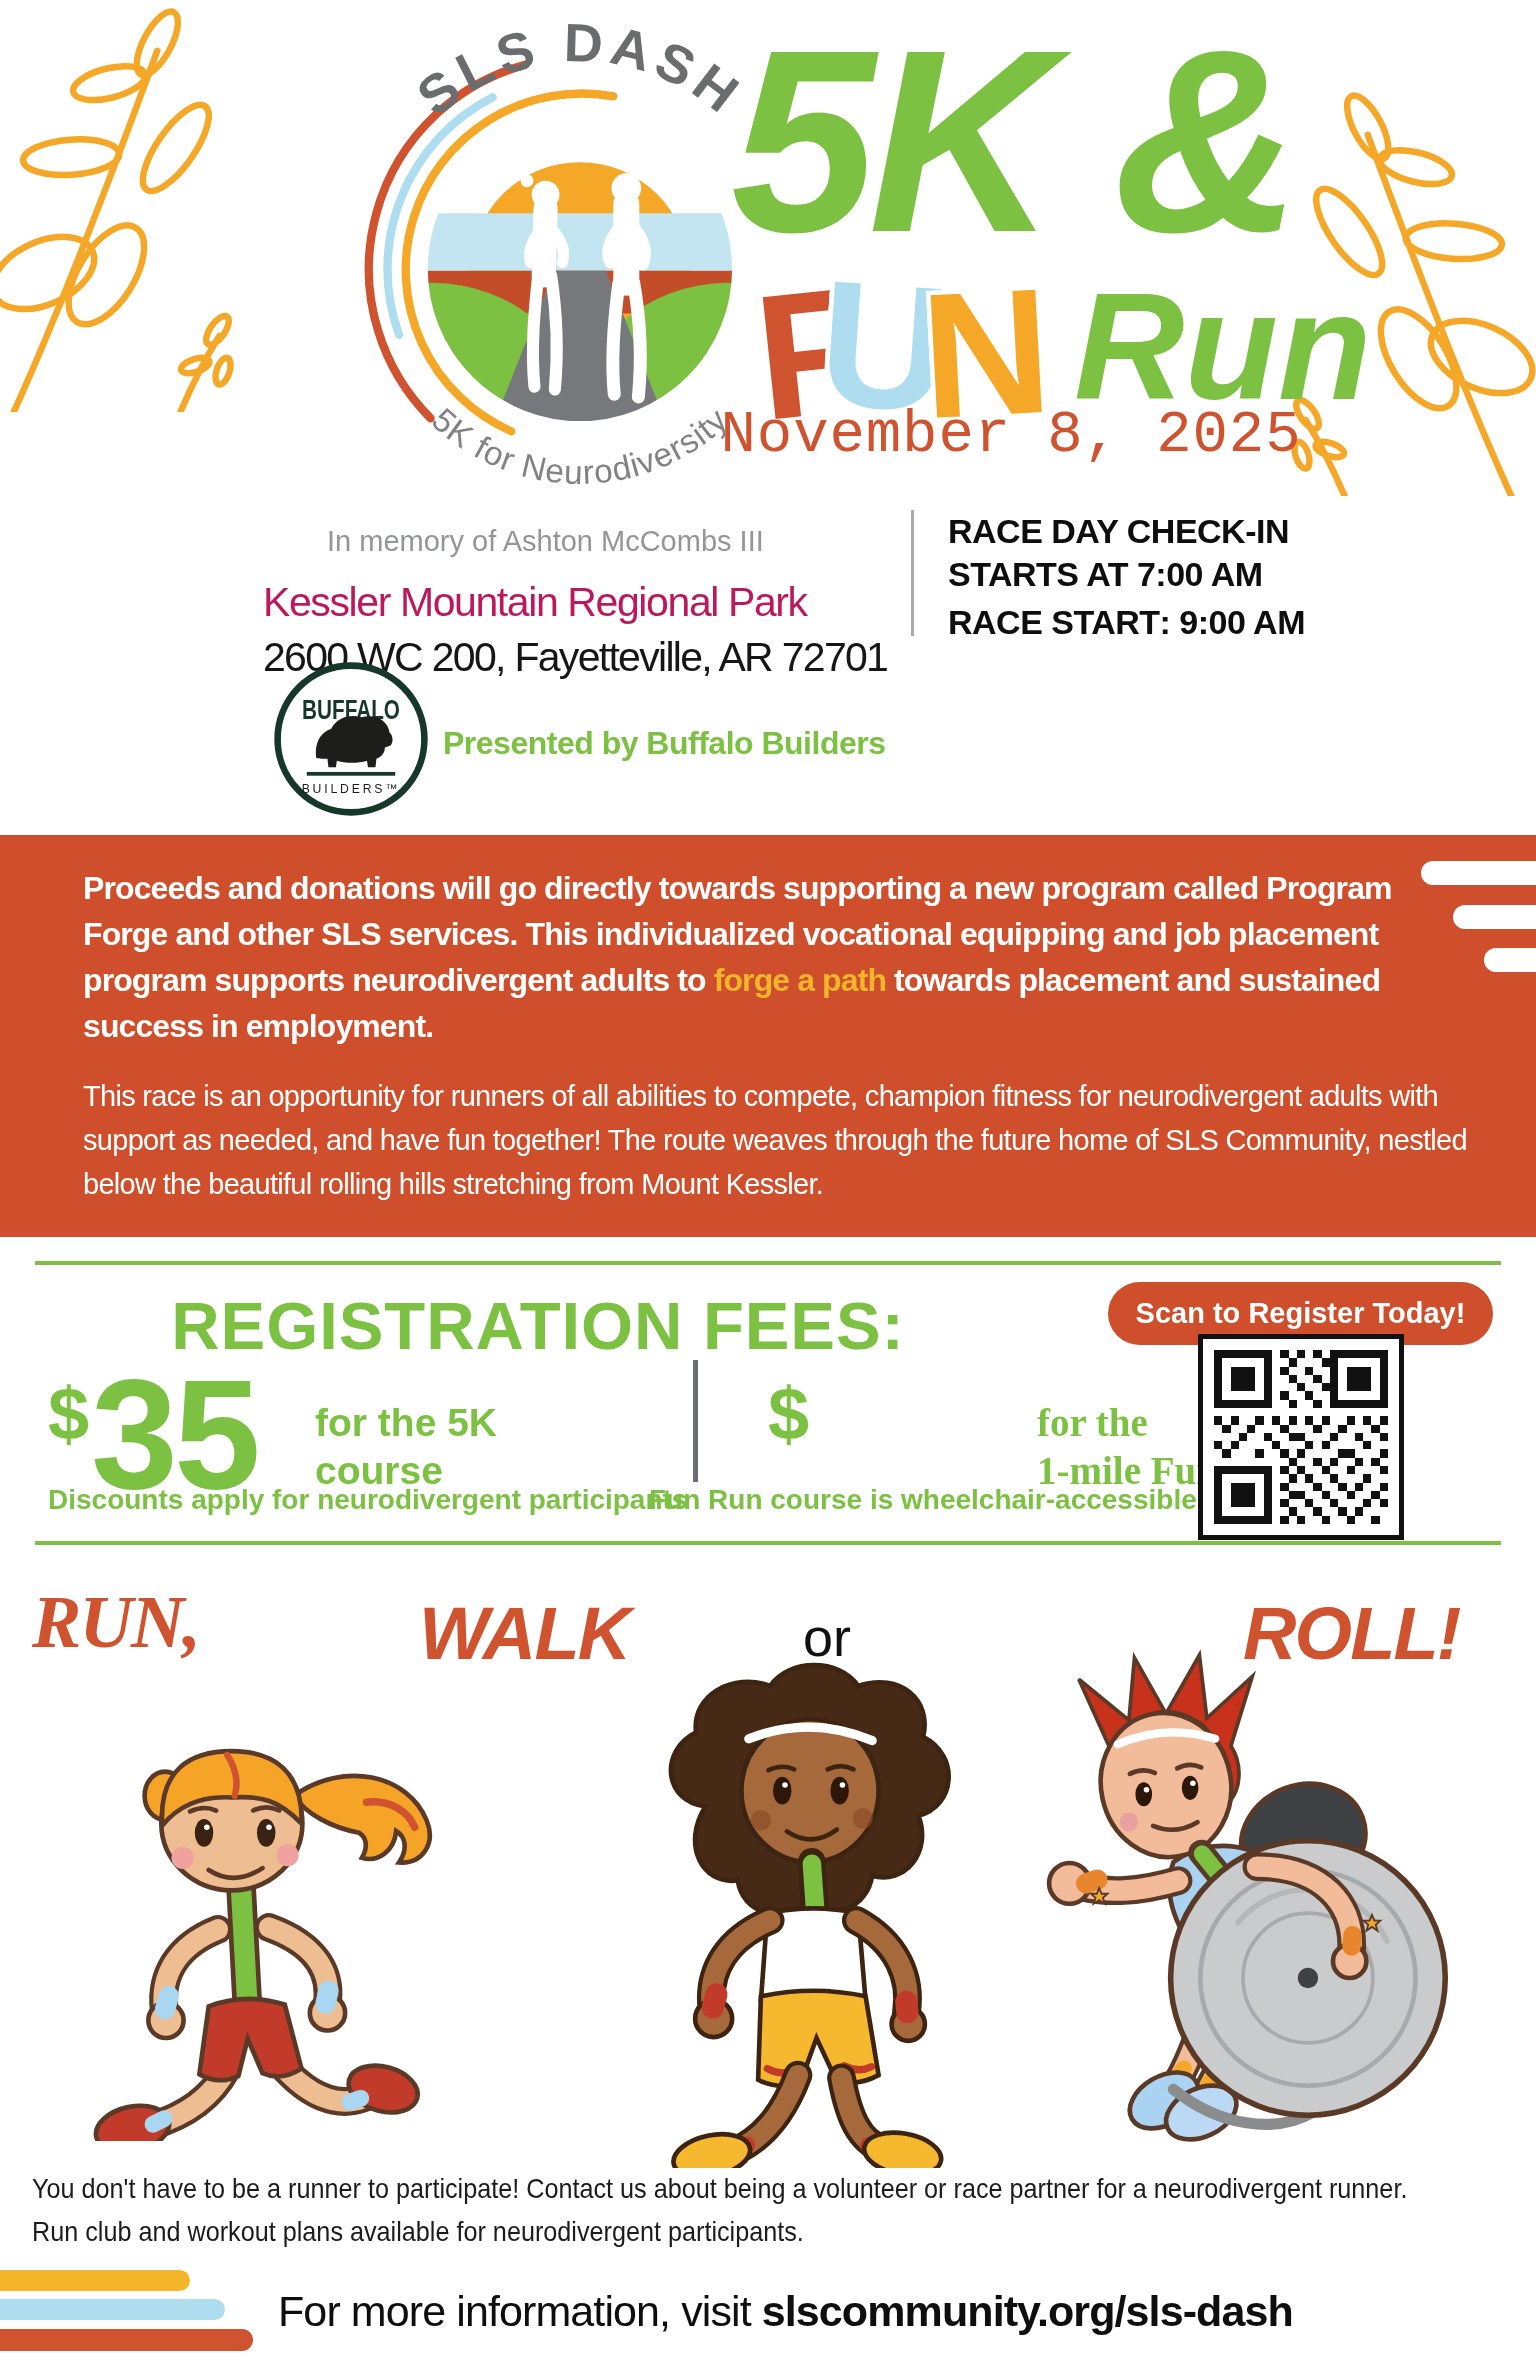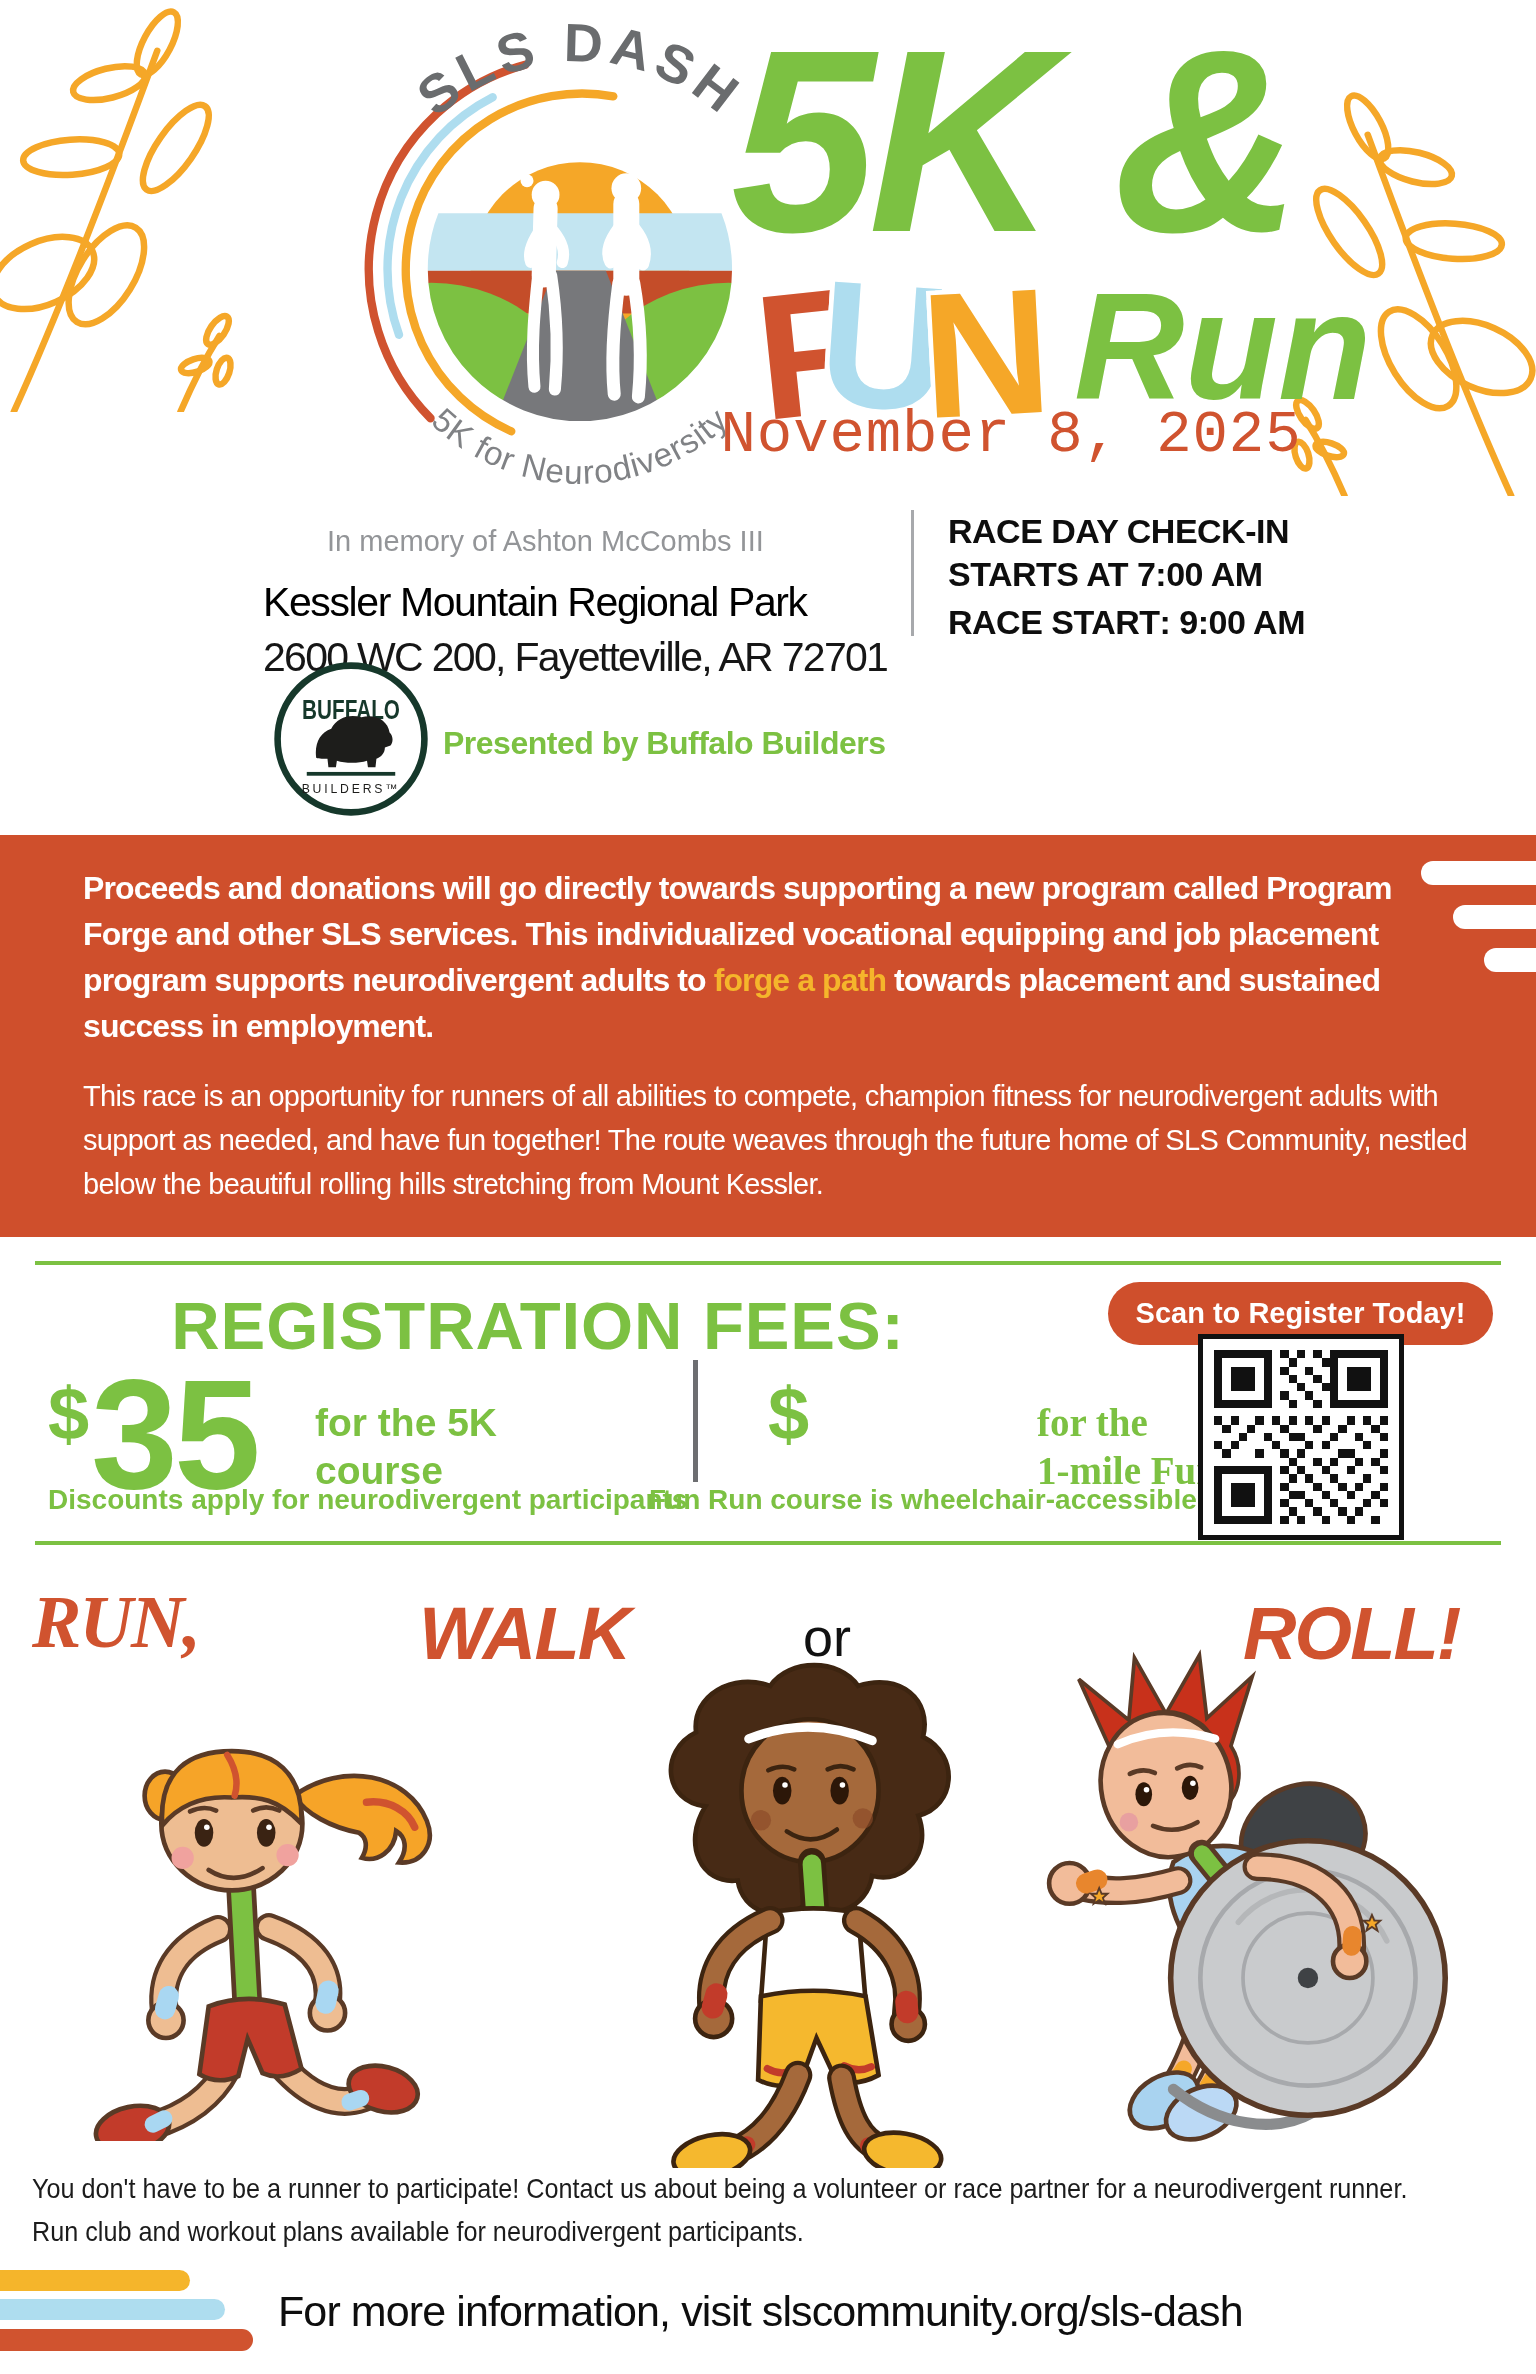--- a/index.html
+++ b/index.html
@@ -24,21 +24,21 @@
   .fun-letter{font-size:178px;line-height:1;font-weight:800;white-space:nowrap;
     text-shadow:4.6px 4.6px 0 #fff,-4.6px -4.6px 0 #fff,4.6px -4.6px 0 #fff,-4.6px 4.6px 0 #fff;}
   .fun-f{left:52px;top:228px;color:#D0532F;transform:rotate(-6deg);}
   .fun-u{left:115px;top:221px;color:#AEDDEF;transform:rotate(4deg);}
   .fun-n{left:217px;top:228px;color:#F5A728;transform:rotate(-3deg);}
   .title-run{left:369px;top:232px;font-size:153px;line-height:1;font-weight:700;font-style:italic;color:#7CC142;white-space:nowrap;}
   .title-date{left:0;top:365px;width:612px;text-align:center;font-size:59px;font-weight:500;letter-spacing:0.9px;color:#D0532F;white-space:nowrap;font-family:Liberation Mono, monospace;}
 
   
   .memorial{left:327px;top:525px;font-size:29px;color:#939598;white-space:nowrap;}
-  .venue{left:263px;top:579px;font-size:41px;font-weight:500;letter-spacing:-1.4px;color:#000000;white-space:nowrap;}
+  .venue{left:263px;top:579px;font-size:41px;font-weight:500;letter-spacing:-1.4px;color:#be185d;white-space:nowrap;}
   .address{left:263px;top:634px;font-size:41px;font-weight:500;letter-spacing:-1.7px;color:#161616;white-space:nowrap;}
   .info-divider{left:911px;top:510px;width:2.8px;height:126px;background:#A7A9AC;}
   .race-l1{left:948px;top:512px;font-size:34px;font-weight:800;letter-spacing:-0.5px;color:#0e0e0e;white-space:nowrap;}
   .race-l2{left:948px;top:555px;font-size:34px;font-weight:600;letter-spacing:-0.5px;color:#0e0e0e;white-space:nowrap;}
   .race-l3{left:948px;top:603px;font-size:34px;font-weight:600;letter-spacing:-0.5px;color:#0e0e0e;white-space:nowrap;}
   .race-l3 .lbl{font-weight:800;}
 
   .buffalo-svg{left:271px;top:659px;width:160px;height:160px;}
   .presented{left:443px;top:725px;font-size:32px;font-weight:700;letter-spacing:-0.5px;color:#7CC142;white-space:nowrap;}
 
@@ -88,21 +88,21 @@
 
   
   .volunteer{left:32px;top:2167px;transform:scaleX(0.9);transform-origin:left top;
     font-size:28px;line-height:43px;color:#1c1c1c;white-space:nowrap;}
   .foot-bar{position:absolute;border-radius:0 927px 927px 0;}
   .fb1{left:0;top:2270px;width:190px;height:21.3px;background:#F5B52B;}
   .fb2{left:0;top:2299px;width:225px;height:21.3px;background:#AEDDEF;}
   .fb3{left:0;top:2329px;width:253px;height:22px;background:#D0532F;}
   .footer-text{left:278px;top:2287px;font-size:43px;color:#0e0e0e;white-space:nowrap;}
   .footer-text .pre{font-weight:500;letter-spacing:-0.9px;margin-top:8px;}
-  .footer-text .url{font-weight:400;letter-spacing:-0.9px;text-align:center;}
+  .footer-text .url{font-weight:700;letter-spacing:-0.9px;text-align:center;}
 </style>
 </head>
 <body>
 
 <div class="poster">
 
   <svg class="abs branch-left" viewBox="0 0 270 450" fill="none" stroke="#F5A728" stroke-width="7" stroke-linecap="round">
     <path d="M 30,450 C 80,340 130,210 185,60"></path>
     <ellipse cx="185" cy="52" rx="38" ry="15" transform="rotate(-62 185 52)"></ellipse>
     <ellipse cx="133" cy="95" rx="40" ry="16" transform="rotate(-14 133 95)"></ellipse>

